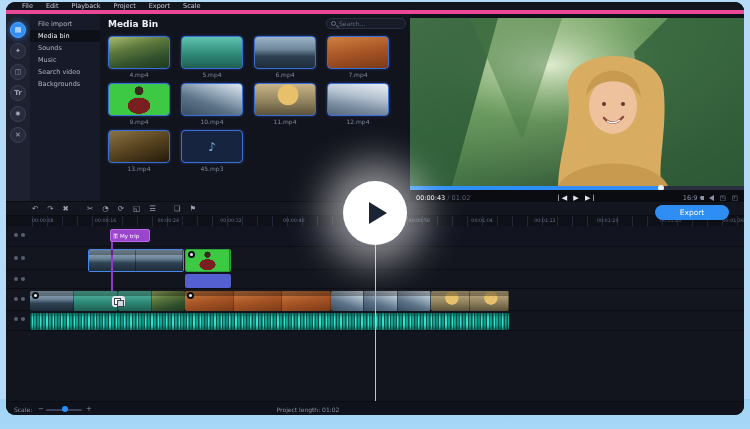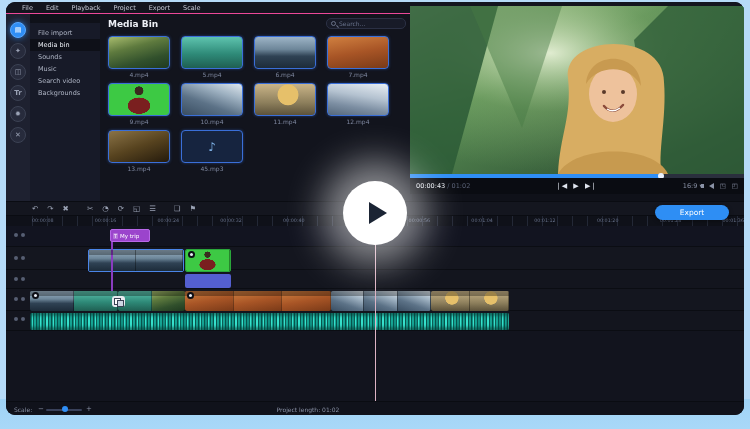--- a/index.html
+++ b/index.html
@@ -1,30 +1,30 @@
 <!DOCTYPE html>
 <html><head>
 <meta charset="utf-8">
 <style>
   * { margin:0; padding:0; box-sizing:border-box; font-family:"DejaVu Sans", sans-serif; }
   html,body { width:750px; height:429px; overflow:hidden; }
   body { position:relative; background:linear-gradient(180deg,#b6dbf8 0%,#b6dbf8 93%,#9fd3f6 93%,#a9d8f8 100%); }
   .app { position:absolute; left:6px; top:2px; width:738px; height:413px; background:#0f1119; border-radius:9px; overflow:hidden; }
 
   
-  .menubar { position:absolute; left:0; top:0; width:738px; height:12px; background:#13151e; border-bottom:1px solid #ec4899; display:flex; align-items:center; padding-left:16px; gap:13px; }
+  .menubar { position:absolute; left:0; top:0; width:738px; height:12px; background:#13151e; border-bottom:4px solid #ec4899; display:flex; align-items:center; padding-left:16px; gap:13px; }
   .menu-item { font-size:6.5px; color:#c6cad6; cursor:default; }
 
   
   .rail { position:absolute; left:0; top:12px; width:24px; height:187px; background:#1e2130; }
   .rail-btn { position:absolute; left:4px; width:16px; height:16px; border-radius:50%; background:#272b3c; border:1px solid #3c4254; color:#9aa2b5; font-size:7px; display:flex; align-items:center; justify-content:center; }
   .rail-btn.sel { background:#2f8ef5; border-color:#5aa8ff; color:#fff; box-shadow:0 0 6px rgba(47,142,245,.8); }
 
   
-  .nav { position:absolute; left:24px; top:12px; width:70px; height:187px; background:#171a28; padding-top:4px;margin-top:9px; }
+  .nav { position:absolute; left:24px; top:12px; width:70px; height:187px; background:#171a28; padding-top:4px; }
   .nav-item { height:12px; line-height:12px; padding-left:8px; font-size:6.5px; color:#aeb4c4; white-space:nowrap; }
   .nav-item.sel { background:#0e1018; color:#eef1f7; }
 
   
   .mediapanel { position:absolute; left:94px; top:12px; width:312px; height:187px; background:#12141d; }
   .mb-title { position:absolute; left:8px; top:5px; font-size:9px; font-weight:bold; color:#edeff5; }
   .searchbox { position:absolute; right:6px; top:4px; width:80px; height:11px; background:#181b28; border:1px solid #2b3044; border-radius:5px; display:flex; align-items:center; padding:0 4px; gap:3px; }
   .mag { width:5px; height:5px; border:1px solid #6a7288; border-radius:50%; position:relative; flex:none; }
   .mag::after { content:""; position:absolute; left:4px; top:4px; width:3px; height:1px; background:#6a7288; transform:rotate(45deg); }
   .searchbox input { background:transparent; border:none; outline:none; width:100%; font-size:6px; color:#aab0c2; }
@@ -43,21 +43,21 @@
   .t-m9 { background:radial-gradient(circle at 50% 22%, #3a2a1e 0 11%, rgba(0,0,0,0) 12%),
                      radial-gradient(ellipse at 50% 70%, #7a1f1f 0 26%, rgba(0,0,0,0) 27%), #3dc944; }
   .t-m10 { background:linear-gradient(200deg,#dfe7ee 0%,#9fb2c2 30%,#5c7287 62%,#394d61 100%); }
   .t-m11 { background:radial-gradient(circle at 55% 35%, #e6c06a 0 26%, rgba(0,0,0,0) 28%),
                       linear-gradient(180deg,#c9b488 0%,#8d7f5c 60%,#5c523a 100%); }
   .t-m12 { background:linear-gradient(190deg,#e8eef4 0%,#b4c2d0 40%,#7c8ea2 70%,#55687c 100%); }
   .t-m13 { background:linear-gradient(160deg,#8a7347 0%,#57431f 50%,#241a0c 100%); }
   .t-m45 { background:#16243f; }
 
   
-  .preview { position:absolute; left:404px; top:4px; width:334px; height:188px; background:#14b8a6; }
+  .preview { position:absolute; left:404px; top:16px; width:334px; height:188px; background:#14b8a6; }
   .video { position:absolute; left:0; top:0; width:334px; height:168px; overflow:hidden; }
   .seek { position:absolute; left:0; top:168px; width:334px; height:4px; background:#2a2f3d; }
   .seek-fill { position:absolute; left:0; top:0; height:4px; width:75%; background:#2f8ef5; }
   .seek-knob { position:absolute; left:calc(75% - 3px); top:-1px; width:6px; height:6px; border-radius:50%; background:#eaf2ff; }
   .pcontrols { position:absolute; left:0; top:172px; width:334px; height:16px; background:#0a0c12; display:flex; align-items:center; font-size:6.5px; color:#aab0c2; }
   .ptime { position:absolute; left:6px; color:#e8ebf2; }
   .ptime .total { color:#596176; }
   .pbuttons { position:absolute; left:0; right:0; text-align:center; color:#dfe4ee; font-size:7px; letter-spacing:2px; }
   .pright { position:absolute; right:6px; display:flex; align-items:center; gap:6px; color:#8a92a6; }
   .speaker { width:0; height:0; border-top:3px solid transparent; border-bottom:3px solid transparent; border-right:5px solid #8a92a6; position:relative; }

